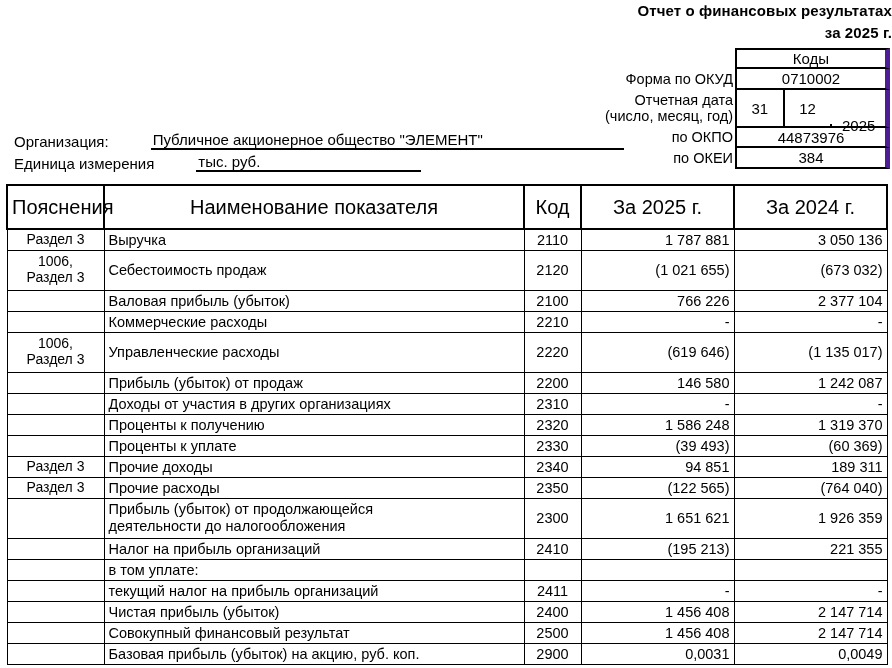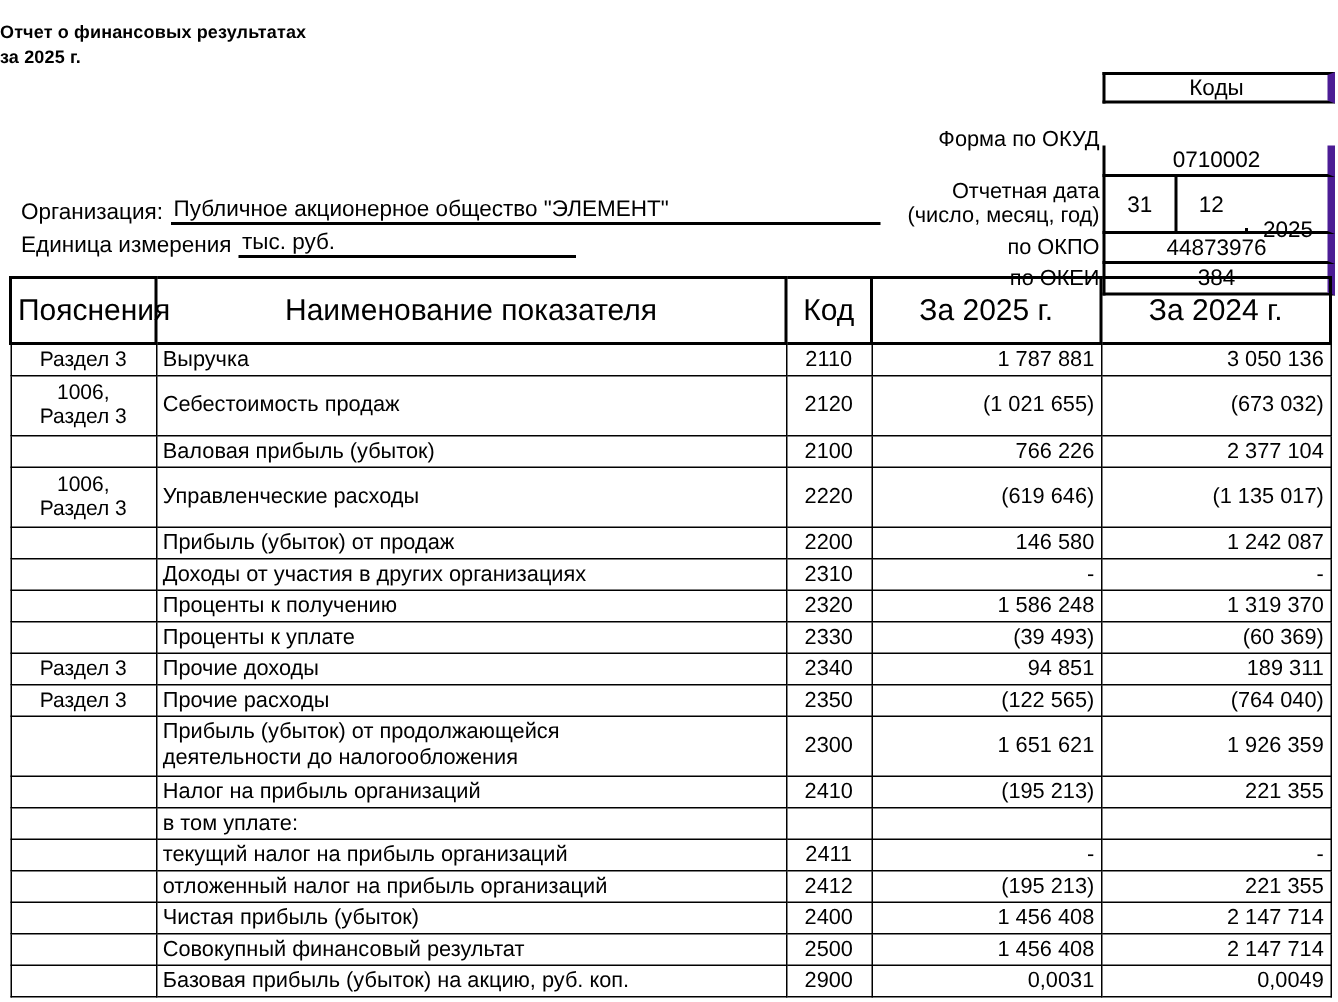--- a/index.html
+++ b/index.html
@@ -10,25 +10,24 @@
   body {
     width: 892px; height: 668px;
     font-family: "Liberation Sans", "DejaVu Sans", sans-serif;
     color: #000000;
     position: relative;
     overflow: hidden;
   }
 
   
   #doc-title {
-    text-align: left;
-    font-size: 12px;
+    text-align: right;
+    font-size: 15px;
     font-weight: bold;
     letter-spacing: 0.1px;
-    padding-top: 13px;
     line-height: 1.45;
   }
   #doc-title .line2 { display: block; }
 
   
   #codes-area {
     position: absolute;
     left: 560px;
     top: 48px;
     width: 330px;
@@ -61,21 +60,21 @@
     border-right: 5px solid #4c1d95;
     border-bottom: 2px solid #000;
     text-align: center;
     font-size: 15px;
     display: flex;
     align-items: center;
     justify-content: center;
   }
   .code-box.top { border-top: 2px solid #000; }
   #row-kody .code-box { height: 21px; }
-  #row-okud  .code-box { height: 21px; margin-top: 28px; }
+  #row-okud  .code-box { height: 21px; }
   #row-date  .code-box { height: 38px; padding: 0; }
   #row-okpo  .code-box { height: 20px; }
   #row-okei  .code-box { height: 21px; }
   #date-cells { display: flex; width: 100%; height: 100%; }
   .date-cell {
     flex: 1;
     display: flex;
     align-items: center;
     justify-content: center;
     font-size: 15px;
@@ -89,20 +88,21 @@
     position: absolute;
     left: 14px;
     top: 128px;
     font-size: 15px;
   }
   .org-line {
     display: flex;
     align-items: flex-end;
     height: 22px;
     white-space: nowrap;
+    gap: 37px;
   }
   .org-label { padding-right: 5px; }
   .org-value {
     border-bottom: 2px solid #000;
     padding: 0 4px 0 2px;
   }
   #org-name-value { width: 473px; }
   #unit-value { width: 225px; }
 
   
@@ -241,20 +241,27 @@
         <td class="num">(1 021 655)</td>
         <td class="num">(673 032)</td>
       </tr>
       <tr>
         <td class="expl"></td>
         <td class="name indent">Валовая прибыль (убыток)</td>
         <td class="code">2100</td>
         <td class="num">766 226</td>
         <td class="num">2 377 104</td>
       </tr>
+      <tr>
+        <td class="expl"></td>
+        <td class="name">Коммерческие расходы</td>
+        <td class="code">2210</td>
+        <td class="num">-</td>
+        <td class="num">-</td>
+      </tr>
       <tr class="tall">
         <td class="expl">
           <div>1006,</div>
           <div>Раздел 3</div>
         </td>
         <td class="name">Управленческие расходы</td>
         <td class="code">2220</td>
         <td class="num">(619 646)</td>
         <td class="num">(1 135 017)</td>
       </tr>
@@ -326,27 +333,20 @@
       </tr>
       <tr>
         <td class="expl"></td>
         <td class="name indent">текущий налог на прибыль организаций</td>
         <td class="code">2411</td>
         <td class="num">-</td>
         <td class="num">-</td>
       </tr>
       <tr>
         <td class="expl"></td>
-        <td class="name indent">отложенный налог на прибыль организаций</td>
-        <td class="code">2412</td>
-        <td class="num">(195 213)</td>
-        <td class="num">221 355</td>
-      </tr>
-      <tr>
-        <td class="expl"></td>
         <td class="name indent">Чистая прибыль (убыток)</td>
         <td class="code">2400</td>
         <td class="num">1 456 408</td>
         <td class="num">2 147 714</td>
       </tr>
       <tr>
         <td class="expl"></td>
         <td class="name indent">Совокупный финансовый результат</td>
         <td class="code">2500</td>
         <td class="num">1 456 408</td>

